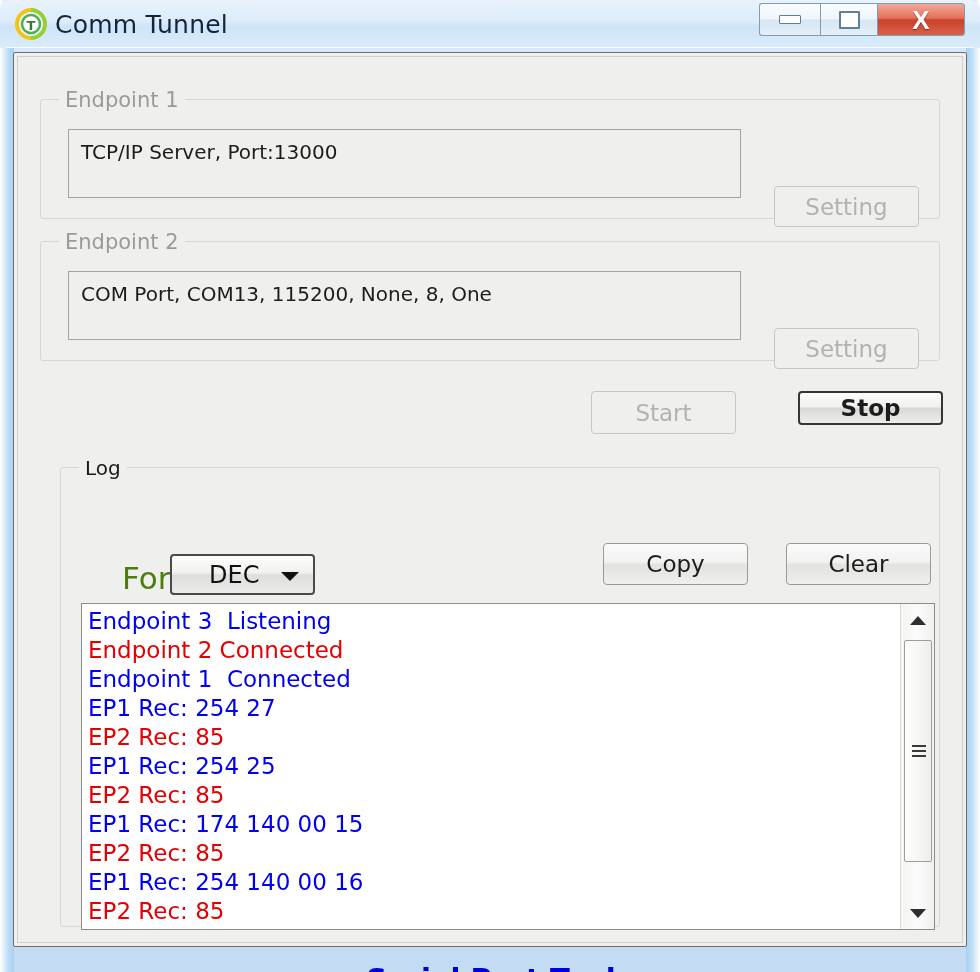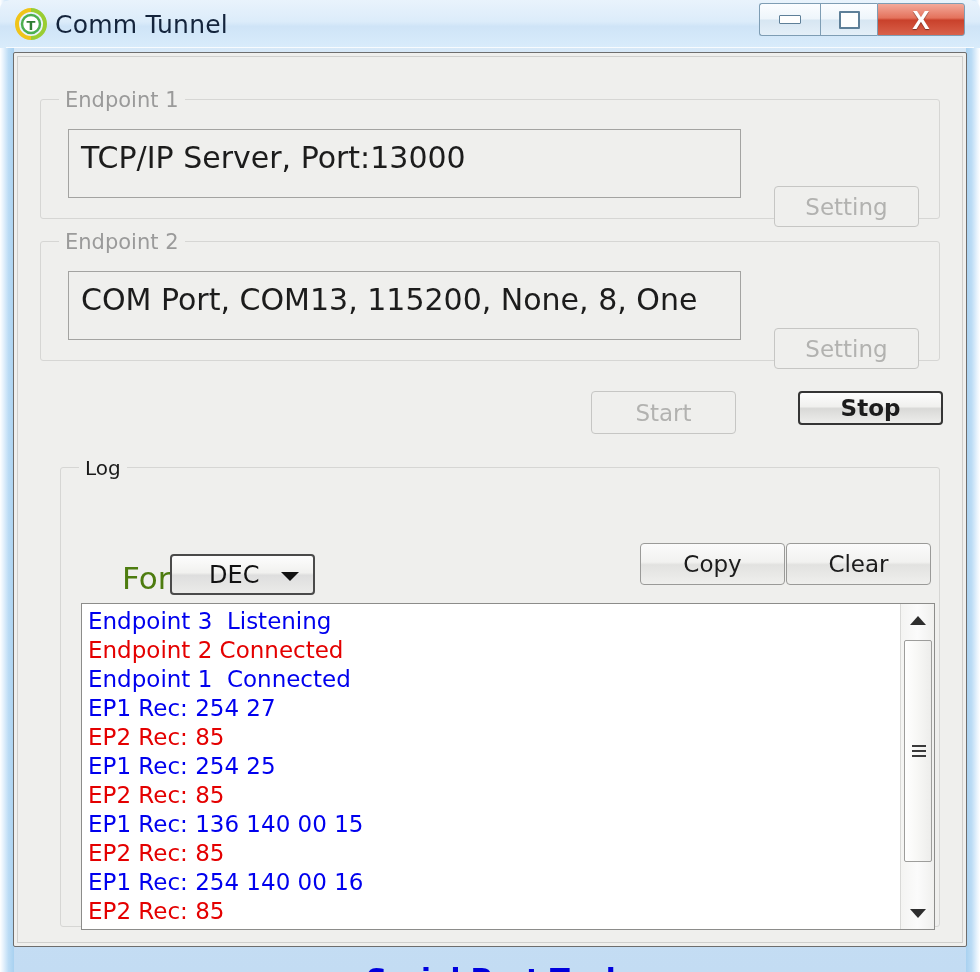--- a/index.html
+++ b/index.html
@@ -134,21 +134,21 @@
     white-space: nowrap;
   }
   .group-label.strong { color: #1a1a1a; font-size: 20px; }
 
   
   .readonly-field {
     position: absolute;
     background: #efefed;
     border: 1px solid #a3a3a1;
     padding: 10px 12px 0 12px;
-    font-size: 30px;
+    font-size: 20px;
     color: #1c1c1c;
     font-family: "DejaVu Sans", sans-serif;
     white-space: nowrap;
     overflow: hidden;
   }
 
   
   .btn {
     position: absolute;
     border: 1px solid #9a9a98;
@@ -332,33 +332,33 @@
       <div class="group-box" style="left:42px; top:410px; width:880px; height:460px;">
         <span class="group-label strong">Log</span>
       </div>
 
       <div id="format-label">Format:</div>
       <div id="format-combo">
         <span id="format-combo-value">DEC</span>
         <span id="format-combo-arrow"></span>
       </div>
 
-      <div class="btn" style="left:585px; top:486px; width:145px; height:42px;margin-left:37px;">Copy</div>
+      <div class="btn" style="left:585px; top:486px; width:145px; height:42px;">Copy</div>
       <div class="btn" style="left:768px; top:486px; width:145px; height:42px;">Clear</div>
 
       <div id="log-box">
         <div id="log-text">
             <div class="log-line log-ep1">Endpoint 3  Listening</div>
             <div class="log-line log-ep2">Endpoint 2 Connected</div>
             <div class="log-line log-ep1">Endpoint 1  Connected</div>
             <div class="log-line log-ep1">EP1 Rec: 254 27</div>
             <div class="log-line log-ep2">EP2 Rec: 85</div>
             <div class="log-line log-ep1">EP1 Rec: 254 25</div>
             <div class="log-line log-ep2">EP2 Rec: 85</div>
-            <div class="log-line log-ep1">EP1 Rec: 136 140 00 15</div>
+            <div class="log-line log-ep1">EP1 Rec: 174 140 00 15</div>
             <div class="log-line log-ep2">EP2 Rec: 85</div>
             <div class="log-line log-ep1">EP1 Rec: 254 140 00 16</div>
             <div class="log-line log-ep2">EP2 Rec: 85</div>
             <div class="log-line log-ep1">EP1 Rec: 254 140 00 17</div>
           </div>
         <div id="log-scrollbar">
           <div class="sb-arrow" id="sb-arrow-up">
             <span class="tri-up"></span>
           </div>
           <div id="sb-thumb">

